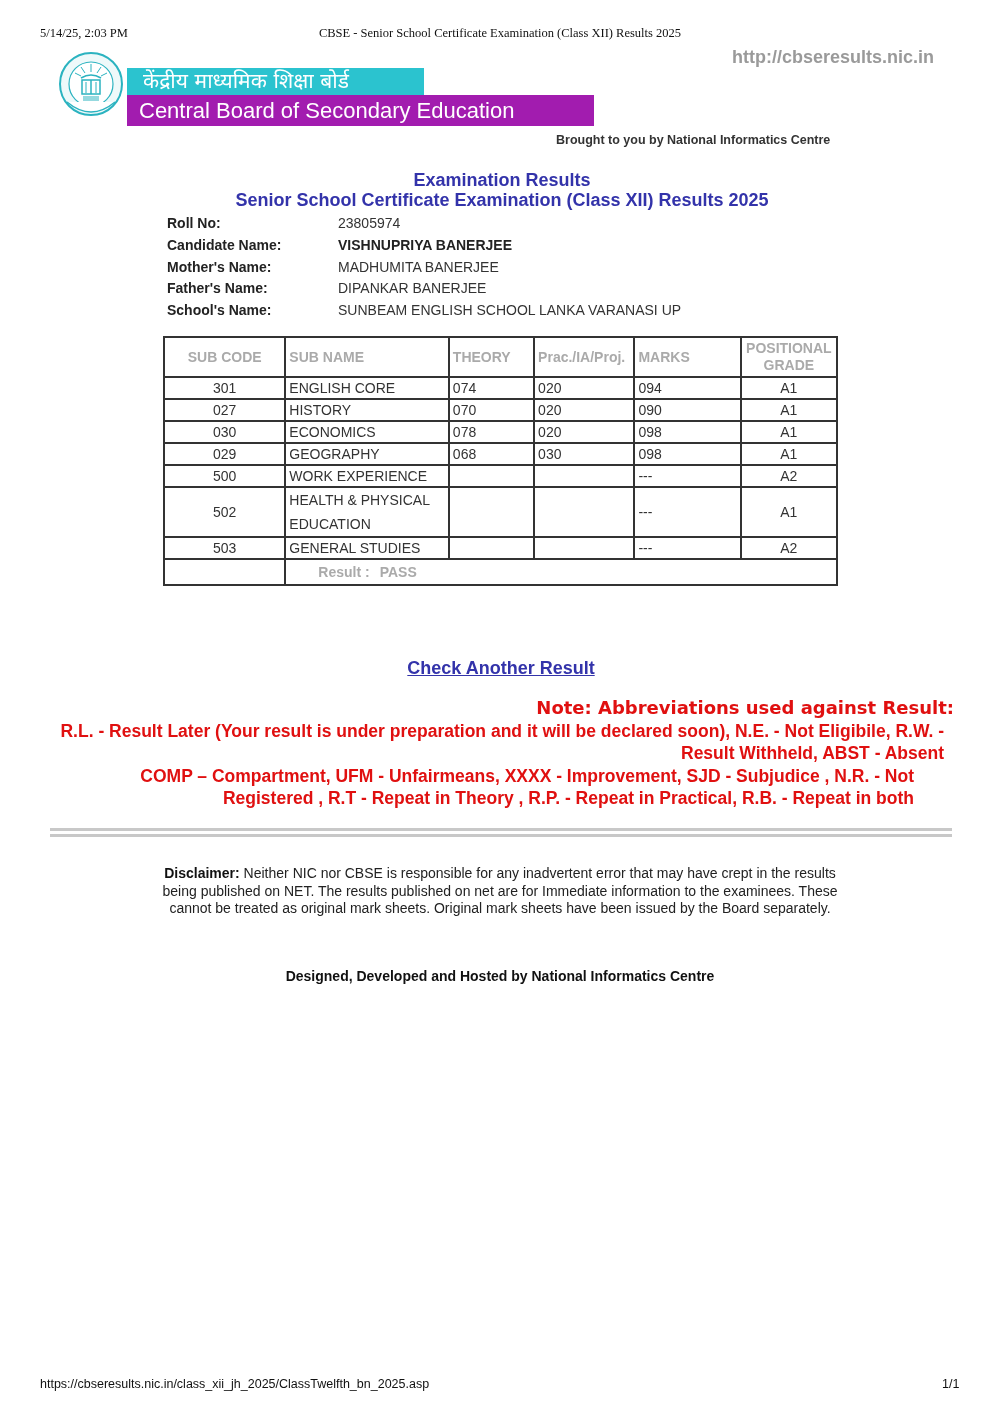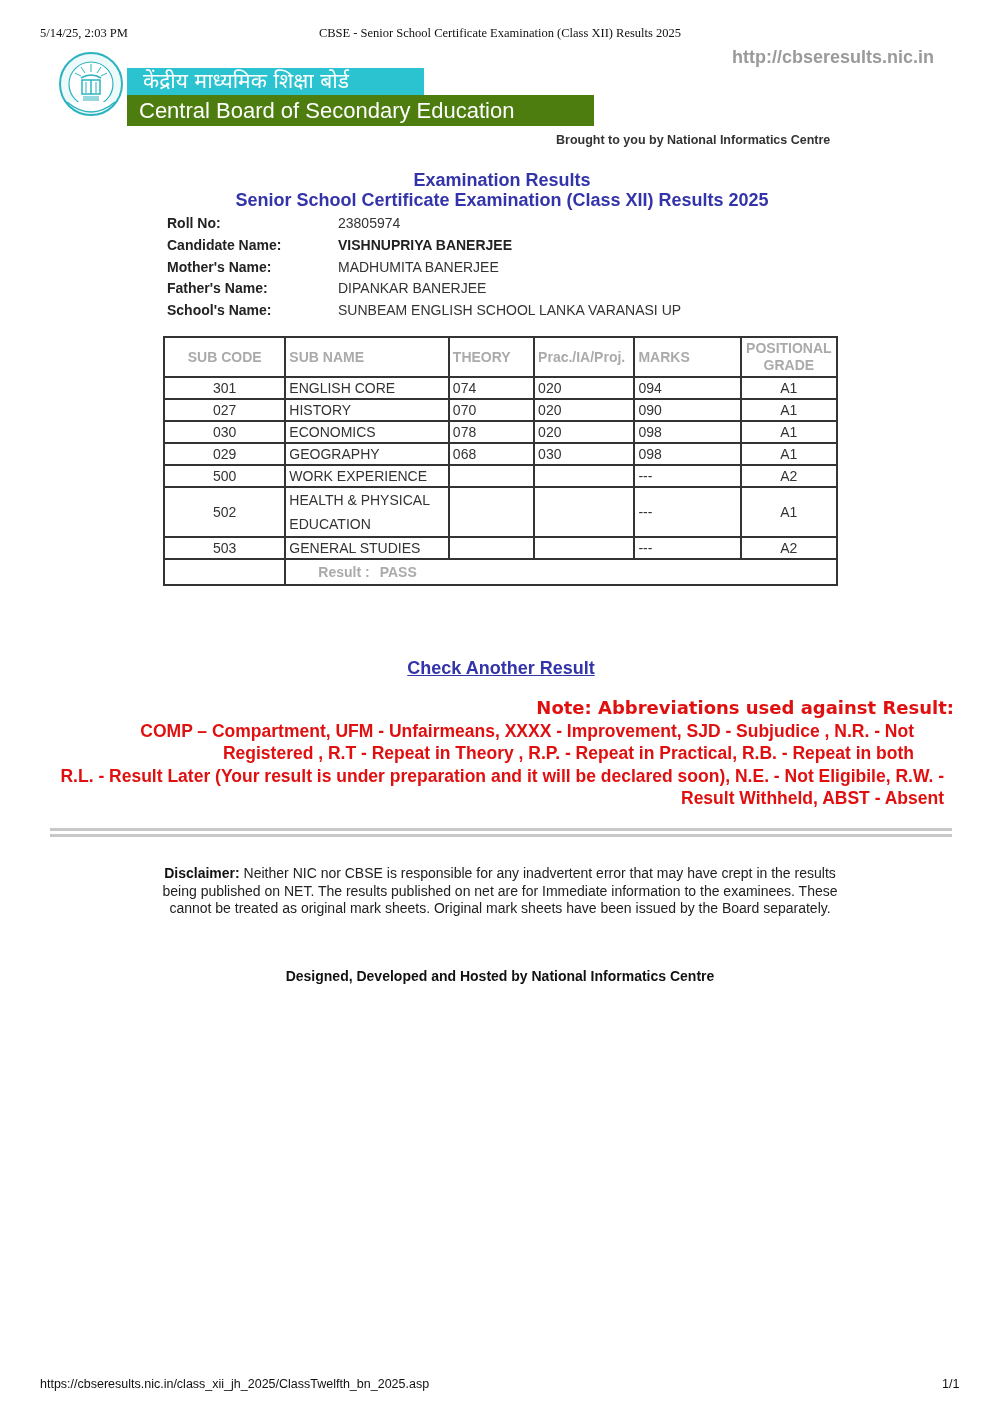--- a/index.html
+++ b/index.html
@@ -5,21 +5,21 @@
   html, body { margin: 0; padding: 0; background: #ffffff; }
   body { width: 1000px; height: 1415px; position: relative; overflow: hidden; font-family: "Liberation Sans", sans-serif; color: #222; }
   .abs { position: absolute; }
   .print-hdr { top: 26px; font-size: 12.5px; color: #111; font-family: Liberation Serif, serif; }
   #print-date { left: 40px; }
   #print-title { left: 0; width: 1000px; text-align: center; }
   .site-url { top: 47px; right: 66px; font-size: 18px; font-weight: bold; color: #9a9a9a; }
 
   .logo-wrap { left: 57px; top: 50px; width: 68px; height: 72px; }
   .banner-hi { left: 127px; top: 68px; width: 297px; height: 27px; background: #2bc3cf; color: #fff; font-size: 21px; padding-left: 16px; box-sizing: border-box; line-height: 27px; font-family: "DejaVu Sans", sans-serif; }
-  .banner-en { left: 127px; top: 95px; width: 467px; height: 31px; background: #4d7c0f; color: #fff; font-size: 22px; padding-left: 12px; box-sizing: border-box; line-height: 31px; }
+  .banner-en { left: 127px; top: 95px; width: 467px; height: 31px; background: #a21caf; color: #fff; font-size: 22px; padding-left: 12px; box-sizing: border-box; line-height: 31px; }
   .brought { top: 133px; left: 556px; font-size: 12.5px; font-weight: bold; color: #333; }
 
   .title1 { top: 170px; left: 0; width: 1004px; text-align: center; color: #3333aa; font-weight: bold; font-size: 18px; }
   .title2 { top: 190px; left: 0; width: 1004px; text-align: center; color: #3333aa; font-weight: bold; font-size: 18px; }
 
   .info { left: 167px; font-size: 14px; }
   .info .lbl { position: absolute; left: 0; width: 170px; font-weight: bold; color: #222; }
   .info .val { position: absolute; left: 171px; white-space: nowrap; color: #333; }
   .info .val.bold { font-weight: bold; color: #222; }
 
@@ -190,22 +190,22 @@
     </tr>
   </tfoot>
 </table>
 
 <div class="abs check-link">
   <a href="#">Check Another Result</a>
 </div>
 
 <div class="abs note">
   <div class="note-title">Note: Abbreviations used against Result:</div>
+  <div style="padding: 0 10px;">R.L. - Result Later (Your result is under preparation and it will be declared soon), N.E. - Not Eligibile, R.W. - Result Withheld, ABST - Absent</div>
   <div style="padding: 0 40px;">COMP – Compartment, UFM - Unfairmeans, XXXX - Improvement, SJD - Subjudice , N.R. - Not Registered , R.T - Repeat in Theory , R.P. - Repeat in Practical, R.B. - Repeat in both</div>
-  <div style="padding: 0 10px;">R.L. - Result Later (Your result is under preparation and it will be declared soon), N.E. - Not Eligibile, R.W. - Result Withheld, ABST - Absent</div>
 </div>
 
 <div class="abs hr1"></div>
 <div class="abs hr2"></div>
 
 <div class="abs disclaimer">
   <b>Disclaimer:</b><span> Neither NIC nor CBSE is responsible for any inadvertent error that may have crept in the results being published on NET. The results published on net are for Immediate information to the examinees. These cannot be treated as original mark sheets. Original mark sheets have been issued by the Board separately.</span>
 </div>
 
 <div class="abs designed">Designed, Developed and Hosted by National Informatics Centre</div>

